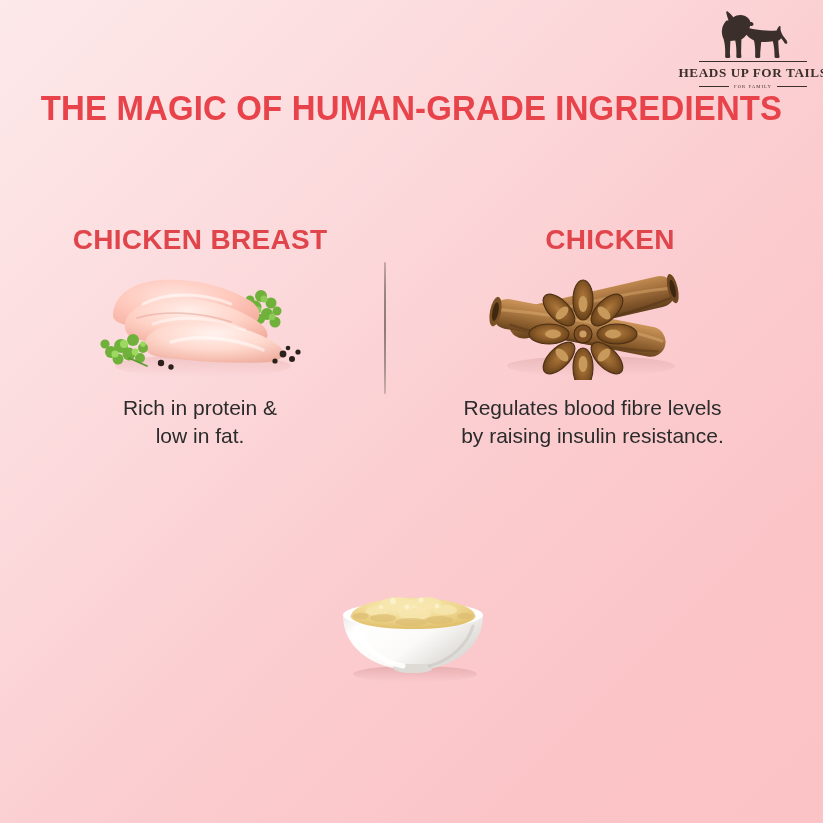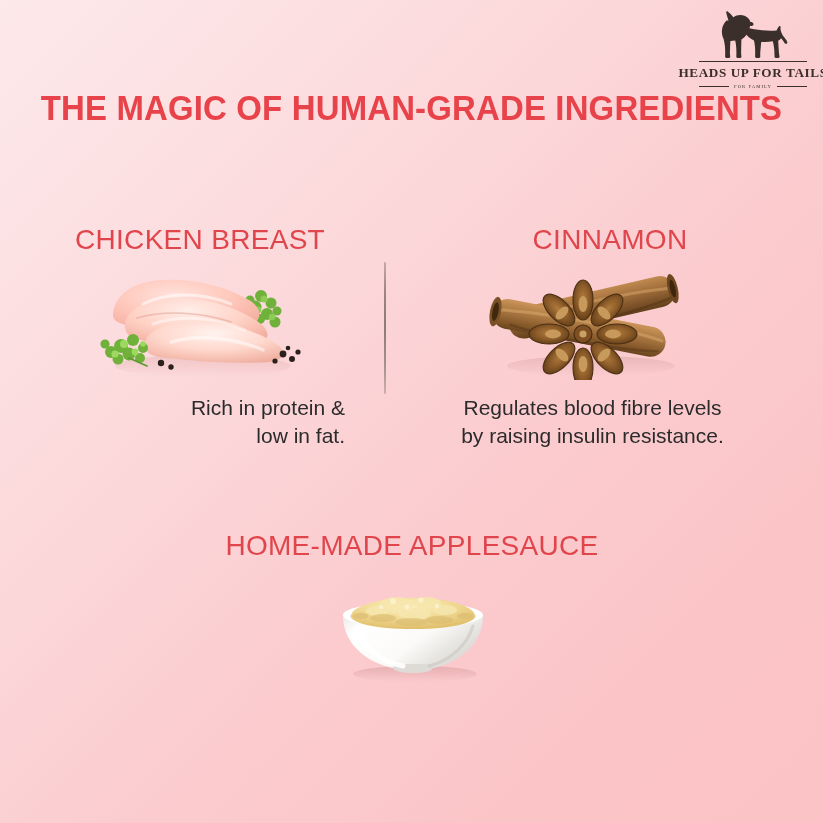--- a/index.html
+++ b/index.html
@@ -88,21 +88,21 @@
     color: #e8434a;
     transform: scaleX(0.94);
     white-space: nowrap;
   }
 
   
   .heading {
     position: absolute;
     text-align: center;
     font-size: 28px;
-    font-weight: normal;
+    font-weight: bold;
     color: #e1454c;
     letter-spacing: 0.3px;
     white-space: nowrap;
   }
   .desc {
     position: absolute;
     text-align: center;
     font-size: 21px;
     line-height: 1.32;
     color: #2b2b2b;
@@ -268,25 +268,25 @@
         <circle cx="86" cy="105" r="2.7"></circle>
       <circle cx="198" cy="92" r="3.4"></circle>
         <circle cx="207" cy="97" r="3"></circle>
       <circle cx="190" cy="99" r="2.6"></circle>
         <circle cx="213" cy="90" r="2.6"></circle>
       <circle cx="203" cy="86" r="2.3"></circle>
     </g>
   </svg>
 
   <div class="desc" id="desc-chicken">
-    <div style="white-space:pre-line;text-align:right;">Rich in protein &amp;
+    <div style="white-space:pre-line;">Rich in protein &amp;
 low in fat.</div>
   </div>
 
-  <div class="heading" id="heading-cinnamon">CINNAMON</div>
+  <div class="heading" id="heading-cinnamon">CHICKEN</div>
 
   <svg class="art" id="art-cinnamon" viewBox="0 0 212 118">
     <defs>
       <linearGradient id="stickA" x1="0" y1="0" x2="0" y2="1">
         <stop offset="0%" stop-color="#c08950"></stop>
         <stop offset="35%" stop-color="#a3703d"></stop>
         <stop offset="75%" stop-color="#7d5228"></stop>
         <stop offset="100%" stop-color="#63401d"></stop>
       </linearGradient>
       <linearGradient id="stickB" x1="0" y1="0" x2="0" y2="1">
@@ -348,21 +348,20 @@
       <circle cx="0" cy="0" r="9" fill="#7d4f22" stroke="#442a10" stroke-width="1.1"></circle>
       <circle cx="0" cy="0" r="3.6" fill="#caa067"></circle>
     </g>
   </svg>
 
   <div class="desc" id="desc-cinnamon">
     <div style="white-space:pre-line;">Regulates blood fibre levels
 by raising insulin resistance.</div>
   </div>
 
-  <div class="heading" id="heading-applesauce">HOME-MADE APPLESAUCE</div>
 
   <svg class="art" id="art-applesauce" viewBox="0 0 180 112">
     <defs>
       <linearGradient id="bowlG" x1="0" y1="0" x2="1" y2="0.6">
         <stop offset="0%" stop-color="#e8e6e3"></stop>
         <stop offset="22%" stop-color="#ffffff"></stop>
         <stop offset="62%" stop-color="#fbfaf8"></stop>
         <stop offset="100%" stop-color="#d9d6d2"></stop>
       </linearGradient>
       <radialGradient id="sauceG" cx="45%" cy="28%" r="72%">

